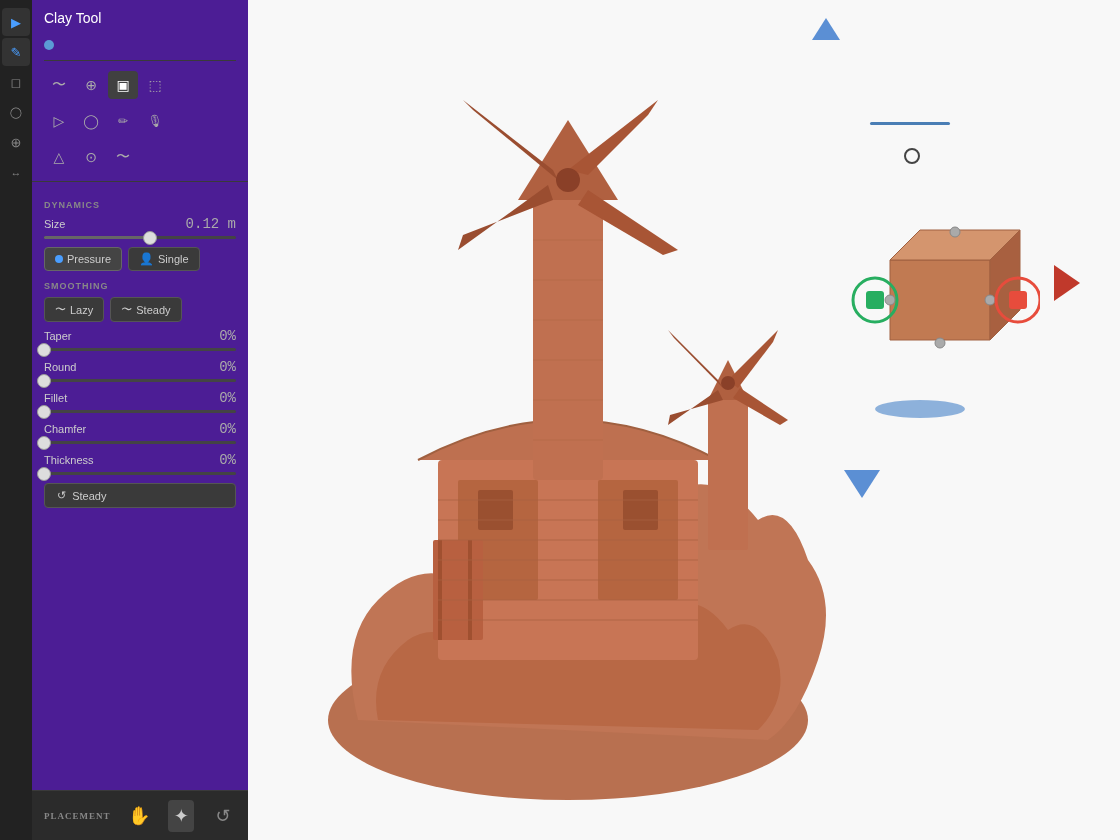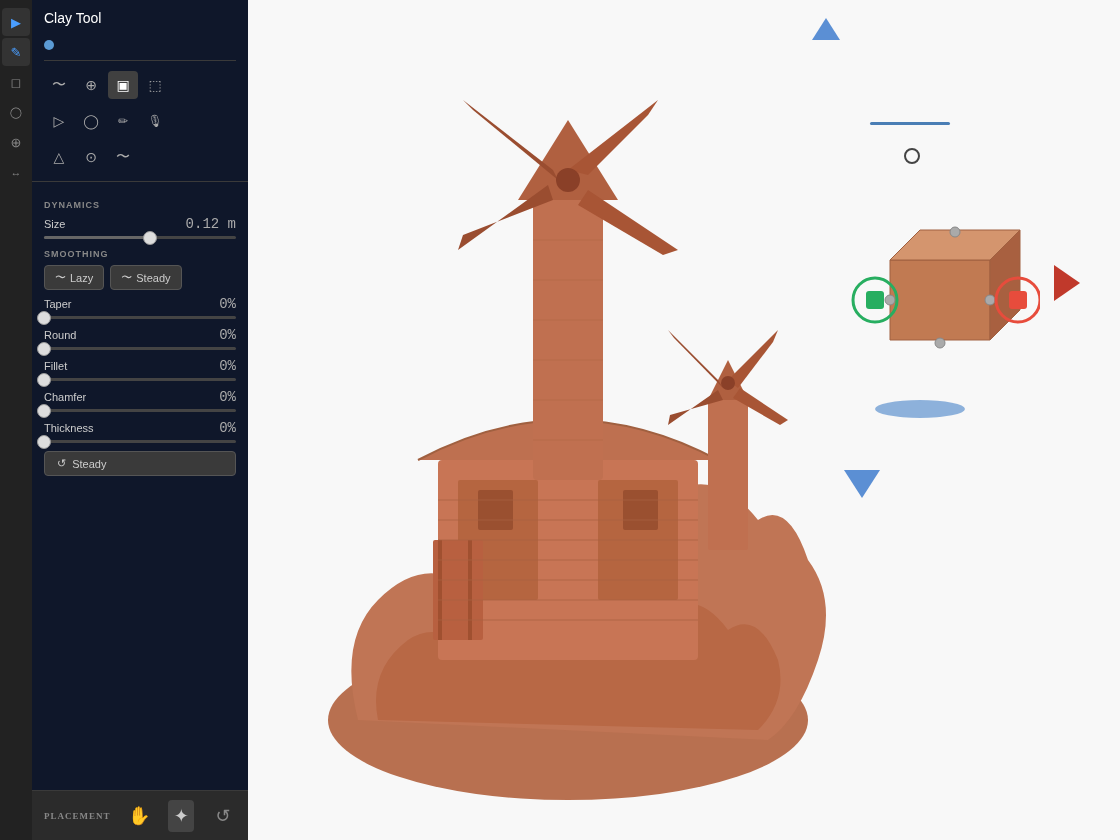--- a/index.html
+++ b/index.html
@@ -11,21 +11,21 @@
       font-family: -apple-system, BlinkMacSystemFont, 'Segoe UI', sans-serif;
       position: relative;
     }
 
     
     #sidebar {
       position: absolute;
       left: 0; top: 0;
       width: 248px;
       height: 840px;
-      background: #0f172a;
+      background: #4c1d95;
       color: #ccc;
       display: flex;
       flex-direction: column;
       z-index: 10;
     }
 
     #sidebar-header {
       padding: 10px 12px 6px 12px;
       border-bottom: 1px solid #3a3a3a;
     }
@@ -376,20 +376,30 @@
       <div class="param-header">
         <span class="param-name">Size</span>
         <span class="param-value">0.12 m</span>
       </div>
       <div class="slider-track">
         <div class="slider-fill" style="width:55%"></div>
         <div class="slider-thumb" style="left:55%"></div>
       </div>
     </div>
 
+    <div class="toggle-row">
+      <div class="toggle-btn active">
+        <div class="dot"></div>
+        <span>Pressure</span>
+      </div>
+      <div class="toggle-btn">
+        <span style="font-size:12px;">👤</span>
+        <span>Single</span>
+      </div>
+    </div>
 
     <div class="section-label">SMOOTHING</div>
 
     <div class="smoothing-toggle-row">
       <div class="smooth-btn">
         <span>〜</span>
         <span>Lazy</span>
       </div>
       <div class="smooth-btn">
         <span>〜</span>

